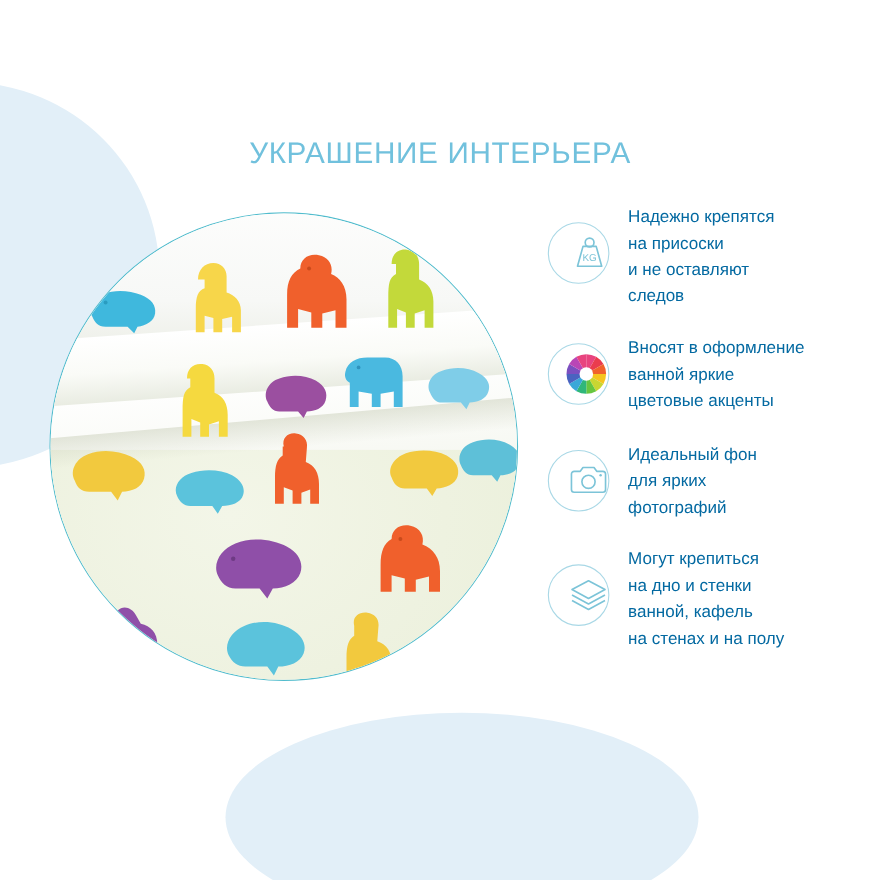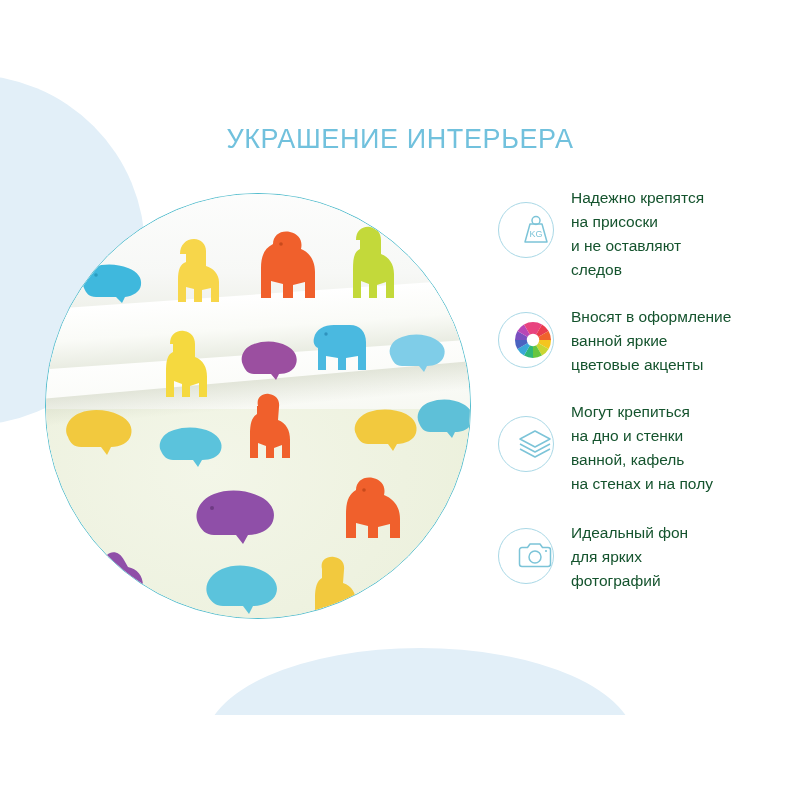--- a/index.html
+++ b/index.html
@@ -6,21 +6,21 @@
     margin: 0;
     padding: 0;
     background: #ffffff;
   }
   body {
     font-family: "Liberation Sans", sans-serif;
   }
   #page {
     position: relative;
     width: 800px;
-    height: 715px;
+    height: 800px;
     background: #ffffff;
     overflow: hidden;
     text-decoration: underline;
   }
 
   
   .blob {
     position: absolute;
     border-radius: 50%;
     background: #e2eff8;
@@ -136,21 +136,21 @@
     border: 1.4px solid #a9d8e6;
     box-sizing: border-box;
     display: flex;
     align-items: center;
     justify-content: flex-end;
     margin-right: 17px;
   }
   .feature-text {
     font-size: 15.5px;
     line-height: 24px;
-    color: #14532d;
+    color: #0369a1;
     padding-top: 1px;
     white-space: pre-line;
   }
   #feature-0 { margin-top: 0px; }
   #feature-1 { margin-top: 21px; }
   #feature-2 { margin-top: 18px; }
   #feature-3 { margin-top: 24px; }
   #feature-0 .feature-icon { margin-top: 17px; }
   #feature-1 .feature-icon { margin-top: 8px; }
   #feature-2 .feature-icon { margin-top: 17px; }
@@ -314,41 +314,41 @@
             <path d="M0 0 L-9 -15.6 A18 18 0 0 1 0 -18 Z" fill="#e8447f"></path>
             <circle cx="0" cy="0" r="6.2" fill="#ffffff"></circle>
           </g>
         </svg>
       </div>
       <div class="feature-text">Вносят в оформление
 ванной яркие
 цветовые акценты</div>
     </div>
 
+    <div class="feature" id="feature-3">
+      <div class="feature-icon">
+        <svg width="36" height="30" viewBox="0 0 36 30">
+          <path d="M2.5 9 A2.5 2.5 0 0 1 5 6.5 L10.5 6.5 L13 3 L23 3 L25.5 6.5 L31 6.5 A2.5 2.5 0 0 1 33.5 9 L33.5 23 A2.5 2.5 0 0 1 31 25.5 L5 25.5 A2.5 2.5 0 0 1 2.5 23 Z" fill="none" stroke="#7cc4d8" stroke-width="1.5" stroke-linejoin="round"></path>
+          <circle cx="18" cy="16" r="6" fill="none" stroke="#7cc4d8" stroke-width="1.5"></circle>
+          <circle cx="29" cy="10" r="1.1" fill="#7cc4d8"></circle>
+        </svg>
+      </div>
+      <div class="feature-text">Идеальный фон
+для ярких
+фотографий</div>
+    </div>
+
     <div class="feature" id="feature-2">
       <div class="feature-icon">
         <svg width="36" height="32" viewBox="0 0 36 32">
           <path d="M18 3 L33 11 L18 19 L3 11 Z" fill="none" stroke="#7cc4d8" stroke-width="1.5" stroke-linejoin="round"></path>
           <path d="M3 16 L18 24 L33 16" fill="none" stroke="#7cc4d8" stroke-width="1.5" stroke-linejoin="round"></path>
           <path d="M3 21 L18 29 L33 21" fill="none" stroke="#7cc4d8" stroke-width="1.5" stroke-linejoin="round"></path>
         </svg>
       </div>
       <div class="feature-text">Могут крепиться
 на дно и стенки
 ванной, кафель
 на стенах и на полу</div>
     </div>
 
-    <div class="feature" id="feature-3">
-      <div class="feature-icon">
-        <svg width="36" height="30" viewBox="0 0 36 30">
-          <path d="M2.5 9 A2.5 2.5 0 0 1 5 6.5 L10.5 6.5 L13 3 L23 3 L25.5 6.5 L31 6.5 A2.5 2.5 0 0 1 33.5 9 L33.5 23 A2.5 2.5 0 0 1 31 25.5 L5 25.5 A2.5 2.5 0 0 1 2.5 23 Z" fill="none" stroke="#7cc4d8" stroke-width="1.5" stroke-linejoin="round"></path>
-          <circle cx="18" cy="16" r="6" fill="none" stroke="#7cc4d8" stroke-width="1.5"></circle>
-          <circle cx="29" cy="10" r="1.1" fill="#7cc4d8"></circle>
-        </svg>
-      </div>
-      <div class="feature-text">Идеальный фон
-для ярких
-фотографий</div>
-    </div>
-
   </div>
 </div>
 
 </body></html>

